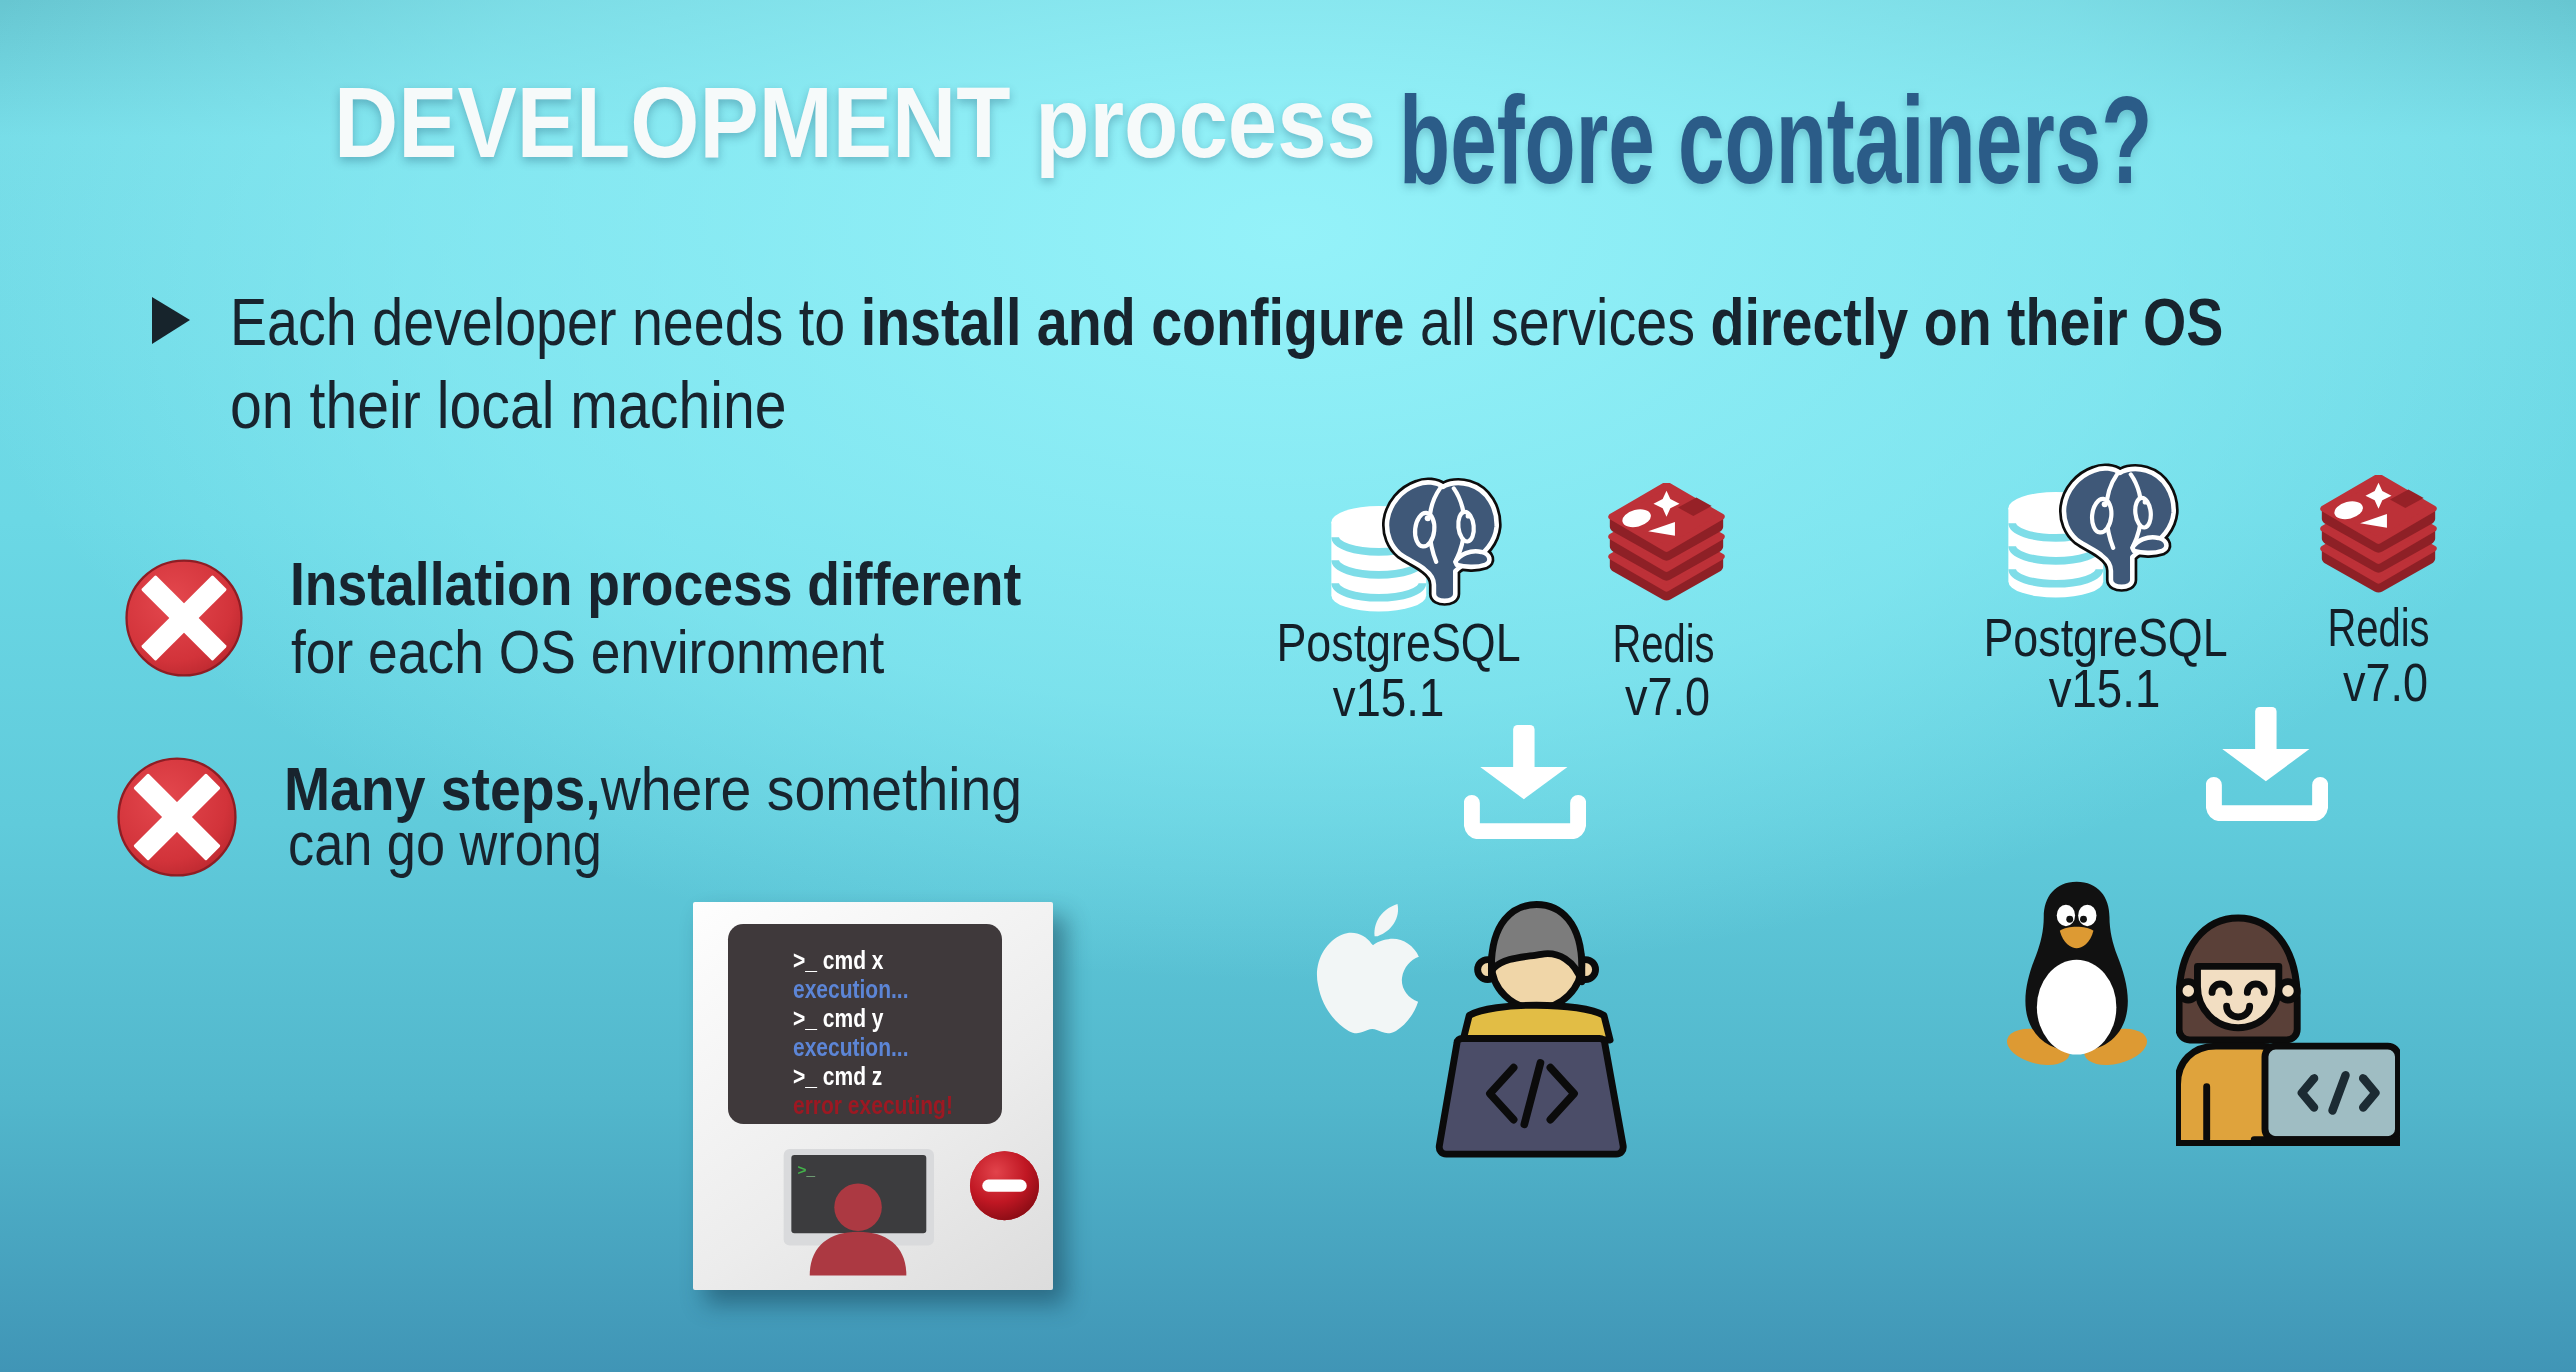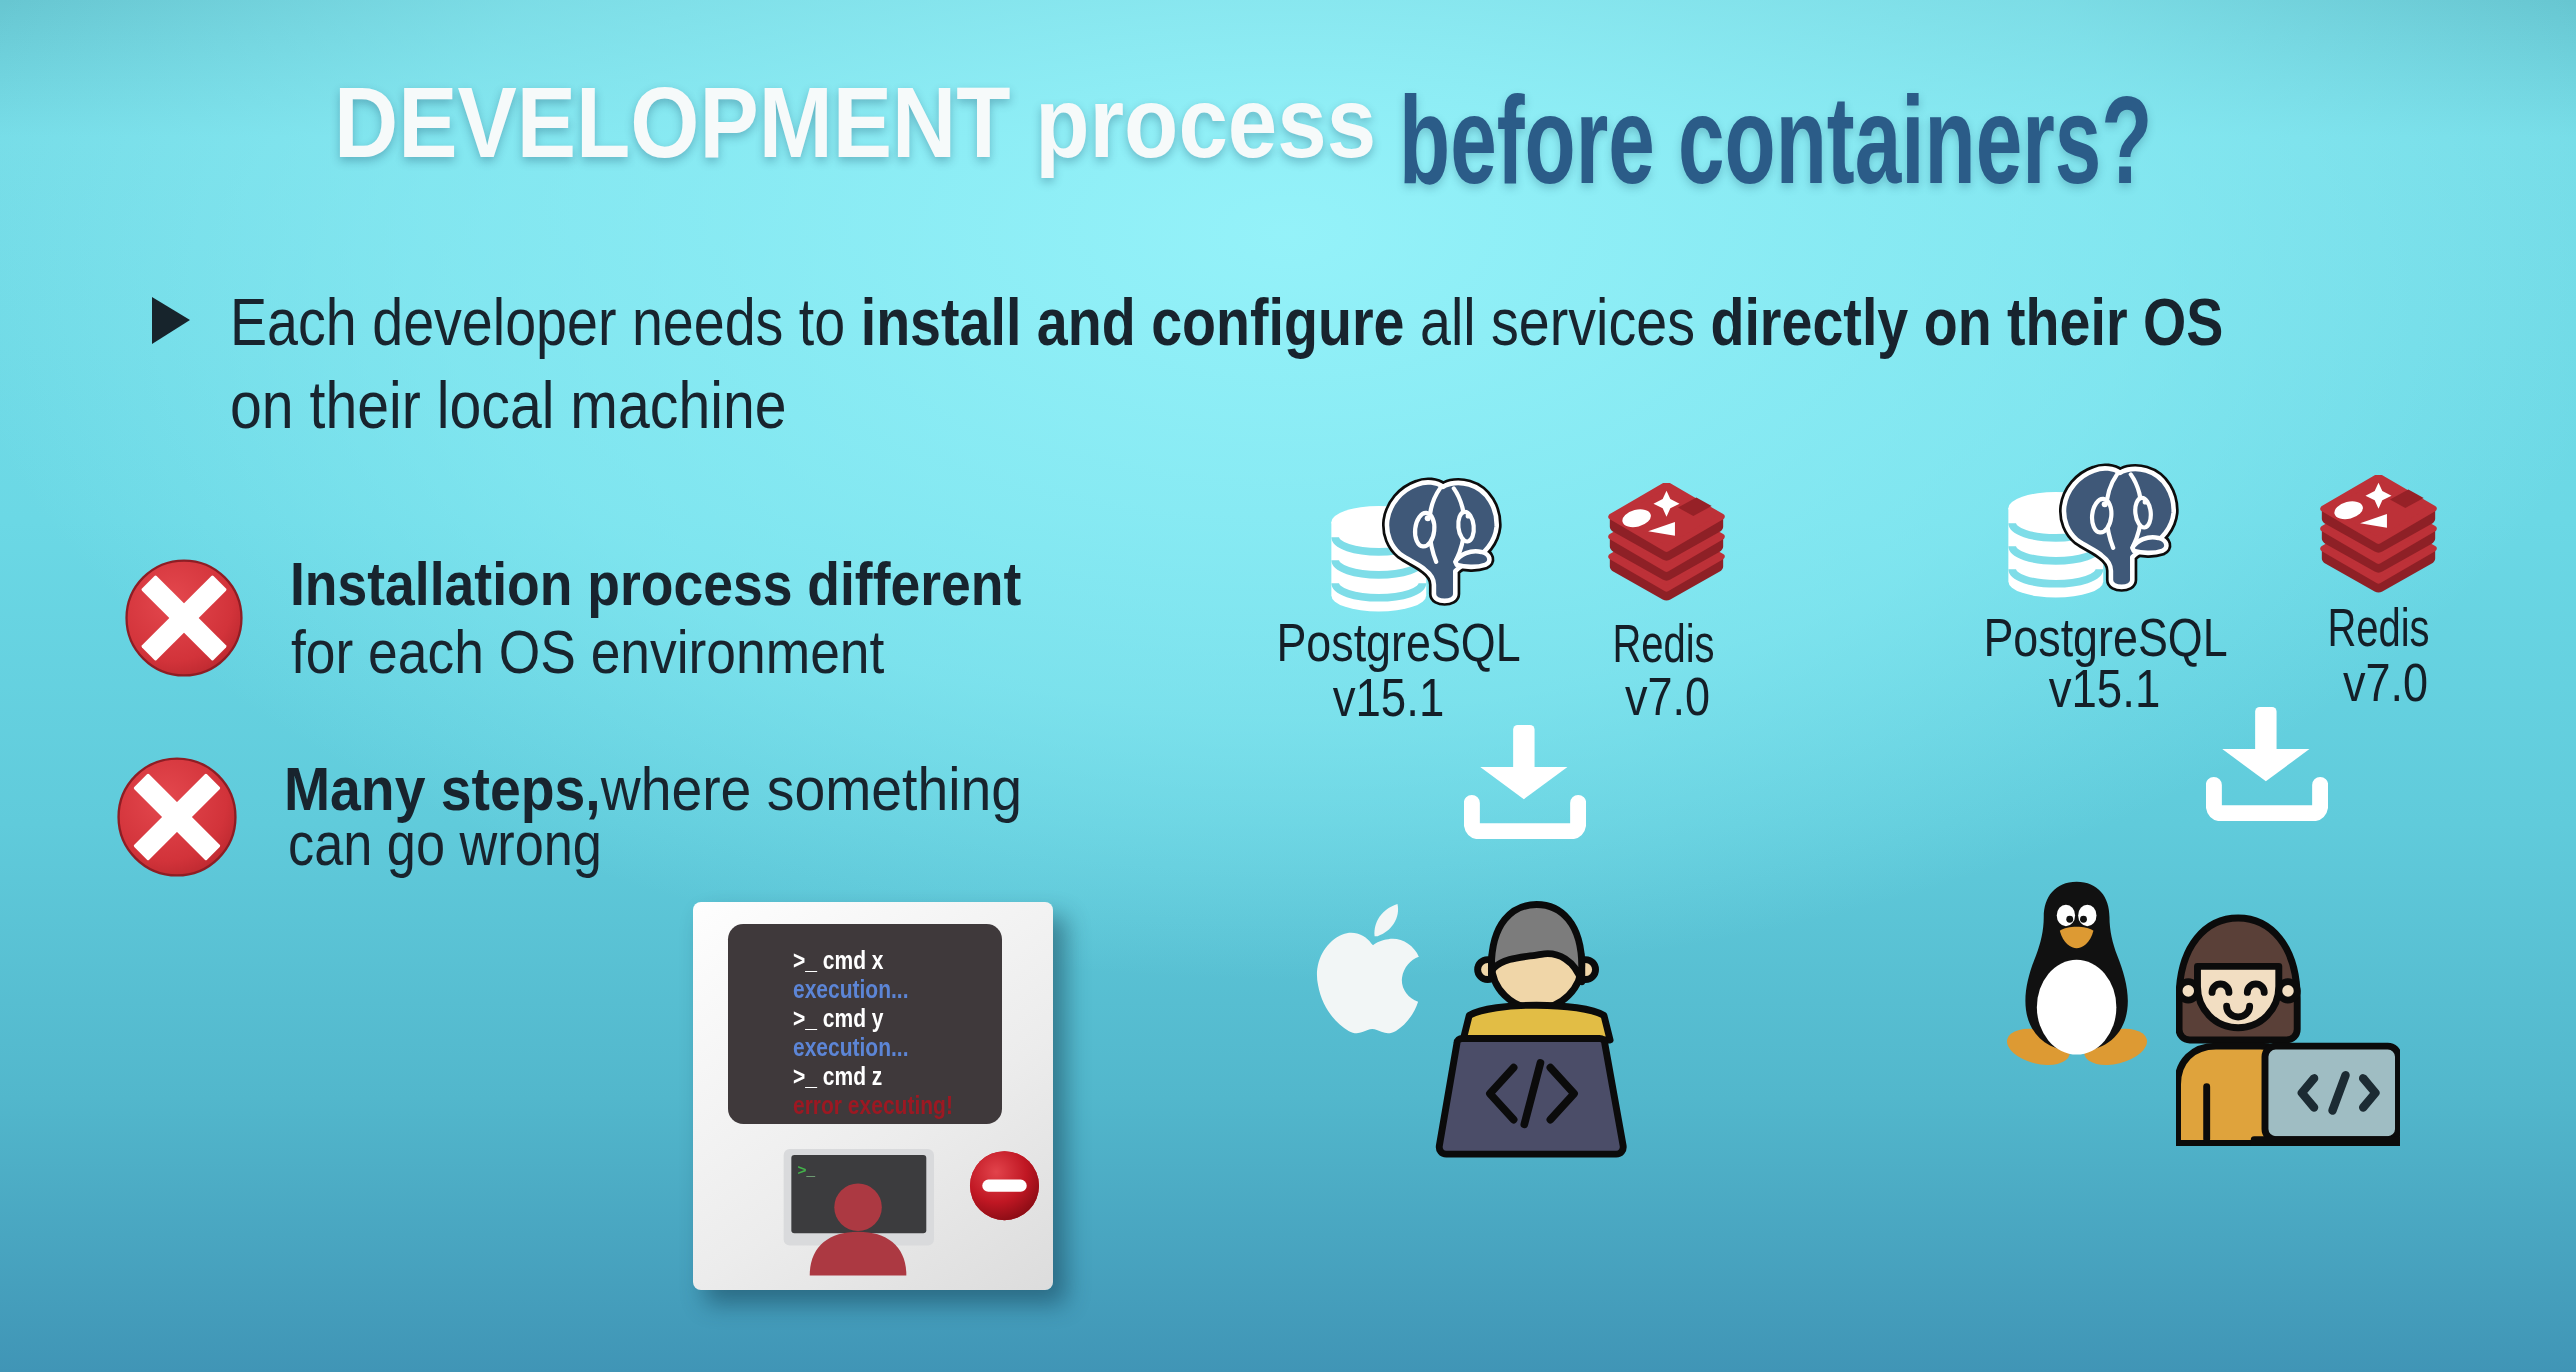--- a/index.html
+++ b/index.html
@@ -199,21 +199,21 @@
     <path d="M 66 120 A 15 14 0 0 0 96 120"></path>
     <path d="M 40 225 L 40 293"></path>
   </g>
   <g fill="none" stroke="#1c2b33" stroke-width="11" stroke-linecap="round" stroke-linejoin="round">
     <path d="M 180 214 L 164 233 L 180 252"></path>
     <path d="M 244 214 L 260 233 L 244 252"></path>
     <path d="M 221 210 L 204 256"></path>
   </g>
 </svg>
 
-<div class="abs" style="left:693px;top:902px;width:360px;height:388px;background:linear-gradient(145deg,#fefefe 0%,#ececec 60%,#dcdcdc 100%);box-shadow:12.3px 14px 23px rgba(10,45,65,.45);border-radius:8px;">
+<div class="abs" style="left:693px;top:902px;width:360px;height:388px;background:linear-gradient(145deg,#fefefe 0%,#ececec 60%,#dcdcdc 100%);box-shadow:12.3px 14px 23px rgba(10,45,65,.45);border-radius:2px;">
   <div class="abs" style="left:35px;top:21.5px;width:274px;height:200px;background:#3f393b;border-radius:15.3px;"></div>
   <div class="abs" style="left:100px;top:44px;font-size:25px;line-height:29px;font-weight:bold;color:#fff;transform:scaleX(0.84);transform-origin:left top;">&gt;_ cmd x<br><span style="color:#5c85d6;">execution...</span><br>&gt;_ cmd y<br><span style="color:#5c85d6;">execution...</span><br>&gt;_ cmd z<br><span style="color:#9c1822;">error executing!</span></div>
   <svg class="abs" style="left:0;top:0;" width="360" height="388" viewBox="0 0 469 506">
     <rect x="118" y="322" width="196" height="126" rx="8" fill="#d9dadc"></rect>
     <rect x="128" y="330" width="176" height="102" rx="4" fill="#3c3c3e"></rect>
     <text x="136" y="356" font-size="20" font-weight="bold" fill="#43b34a" font-family="Liberation Sans">&gt;<tspan fill="#8ed996">_</tspan></text>
     <circle cx="215" cy="398" r="31" fill="#ac3942"></circle>
     <path d="M 152 487 C 152 450 176 430 215 430 C 254 430 278 450 278 487 Z" fill="#ac3942"></path>
     <circle cx="406" cy="370" r="45" fill="#c01723"></circle>
     <circle cx="406" cy="370" r="45" fill="url(#neg)"></circle>

